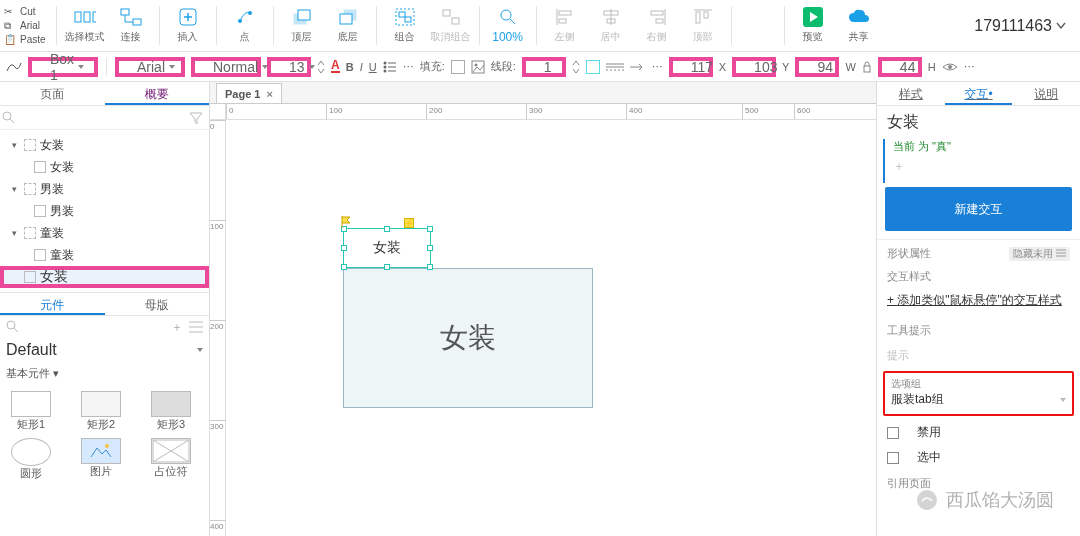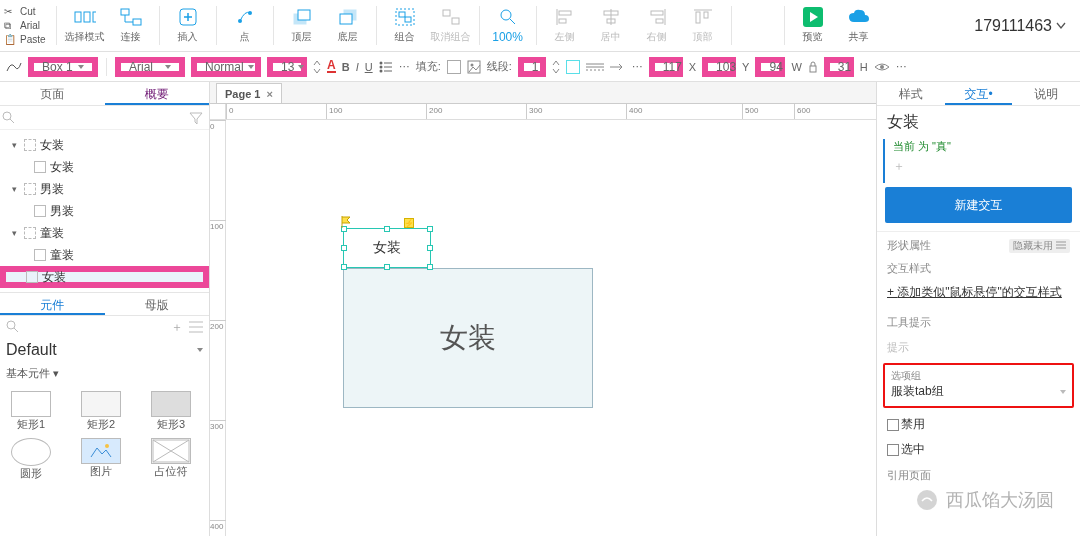--- a/index.html
+++ b/index.html
@@ -53,22 +53,22 @@
     height: 30px;
     border-bottom: 1px solid #e0e0e0;
     display: flex;
     align-items: center;
     font-size: 11px;
     color: #666;
     padding: 0 6px;
     gap: 6px;
   }
   .sel {
-    height: 20px; border: 6px solid #ec4899; display:flex; align-items:center;
-    padding:0 8px; background:#fff; font-size:12px; gap:4px; cursor:pointer;
+    height: 20px; border: 4px solid #ec4899; display:flex; align-items:center;
+    padding:0 18px; background:#fff; font-size:14px; gap:4px; cursor:pointer;
   }
   .icons { display:flex; gap:6px; align-items:center; }
   .sq { width:14px; height:14px; border:1px solid #aaa; }
 
   
   .main {
     height: calc(536px - 52px - 30px);
     display:flex;
   }
 
@@ -125,37 +125,37 @@
   .bigrect {
     position:absolute; border:1px solid #9db7c3; background:#edf5f7;
     display:flex; align-items:center; justify-content:center;
     font-size:28px; color:#555;
   }
   .yel { position:absolute; width:10px; height:10px; background:#ffe04a; border:1px solid #d6b200;}
   .flag { position:absolute; width:10px; height:10px;}
 
   
   .rightpane { width:204px; border-left:1px solid #ddd; display:flex; flex-direction:column; font-size:12px; }
-  .rtabs { display:flex; height:24px; border-bottom:1px solid #e5e5e5; color:#666; }
+  .rtabs { display:flex; height:24px; border-bottom:1px solid #e5e5e5; color:#666;text-decoration:underline; }
   .rtabs > div { flex:1; text-align:center; line-height:24px; cursor:pointer;}
   .rtabs > div.active { color:#1a7fd6; border-bottom:2px solid #1a7fd6;}
   .r-title { font-size:16px; font-weight:500; padding:6px 10px;}
   .r-curr { font-size:11px; color:#1e8a2d; padding:0 10px;}
   .r-plus { padding:4px 10px 8px 10px; color:#bbb;}
-  .r-btn { margin:4px 8px 8px 8px; height:36px; background:#1a7fd6; color:#fff; display:flex; align-items:center; justify-content:center; cursor:pointer; border-radius:2px;}
+  .r-btn { margin:4px 8px 8px 8px; height:44px; background:#1a7fd6; color:#fff; display:flex; align-items:center; justify-content:center; cursor:pointer; border-radius:2px;}
   .r-head { display:flex; align-items:center; padding:6px 10px; font-size:11px; color:#888; border-top:1px solid #eee;}
   .r-head .muted-btn { margin-left:auto; font-size:10px; background:#eee; padding:0 4px; border-radius:2px; color:#888; cursor:pointer; display:flex; gap:3px; align-items:center;}
   .r-link { padding:2px 10px 8px 10px; font-size:12px; color:#333; text-decoration:underline; cursor:pointer;}
   .r-link::before{ content:"+ "; text-decoration:none;}
   .r-input { padding:4px 10px; font-size:11px; color:#bbb;}
   .r-redbox { margin:4px 6px; border:2px solid #e11; border-radius:2px; padding:4px 6px 6px 6px;}
   .r-redbox .lbl { font-size:10px; color:#888;}
   .r-redbox .val { font-size:12px; color:#333; display:flex; align-items:center;}
   .r-redbox .val::after{ content:""; margin-left:auto; width:0;height:0; border-left:3px solid transparent; border-right:3px solid transparent; border-top:4px solid #bbb;}
-  .r-check { padding:4px 10px; display:flex; gap:2px; align-items:center;}
+  .r-check { padding:4px 10px; display:flex; gap:18px; align-items:center;}
   .r-check .cb { width:12px; height:12px; border:1px solid #888;}
 
   .watermark {
     position:absolute; right:26px; bottom:24px;
     font-size:18px; color:rgba(170,170,170,.9);
     font-weight:500; display:flex; align-items:center; gap:8px;
     text-shadow:0 0 4px #fff;
     pointer-events:none;
   }
 
@@ -442,21 +442,21 @@
       <span>94</span>
     </div>
     <span>W</span>
   <span>
       <svg width="10" height="14">
         <rect x="2" y="6" width="6" height="6" fill="none" stroke="#888"></rect>
         <path d="M3 6 V4 Q3 2 5 2 Q7 2 7 4 V6" fill="none" stroke="#888"></path>
       </svg>
     </span>
   <div class="sel" style="width:30px">
-      <span>31</span>
+      <span>44</span>
     </div>
     <span>H</span>
   <span>
       <svg width="16" height="12">
         <path d="M1 6 Q8 0 15 6 Q8 12 1 6 Z" fill="none" stroke="#888"></path>
         <circle cx="8" cy="6" r="2" fill="#888"></circle>
       </svg>
     </span>
   <span>⋯</span>
 </div>

